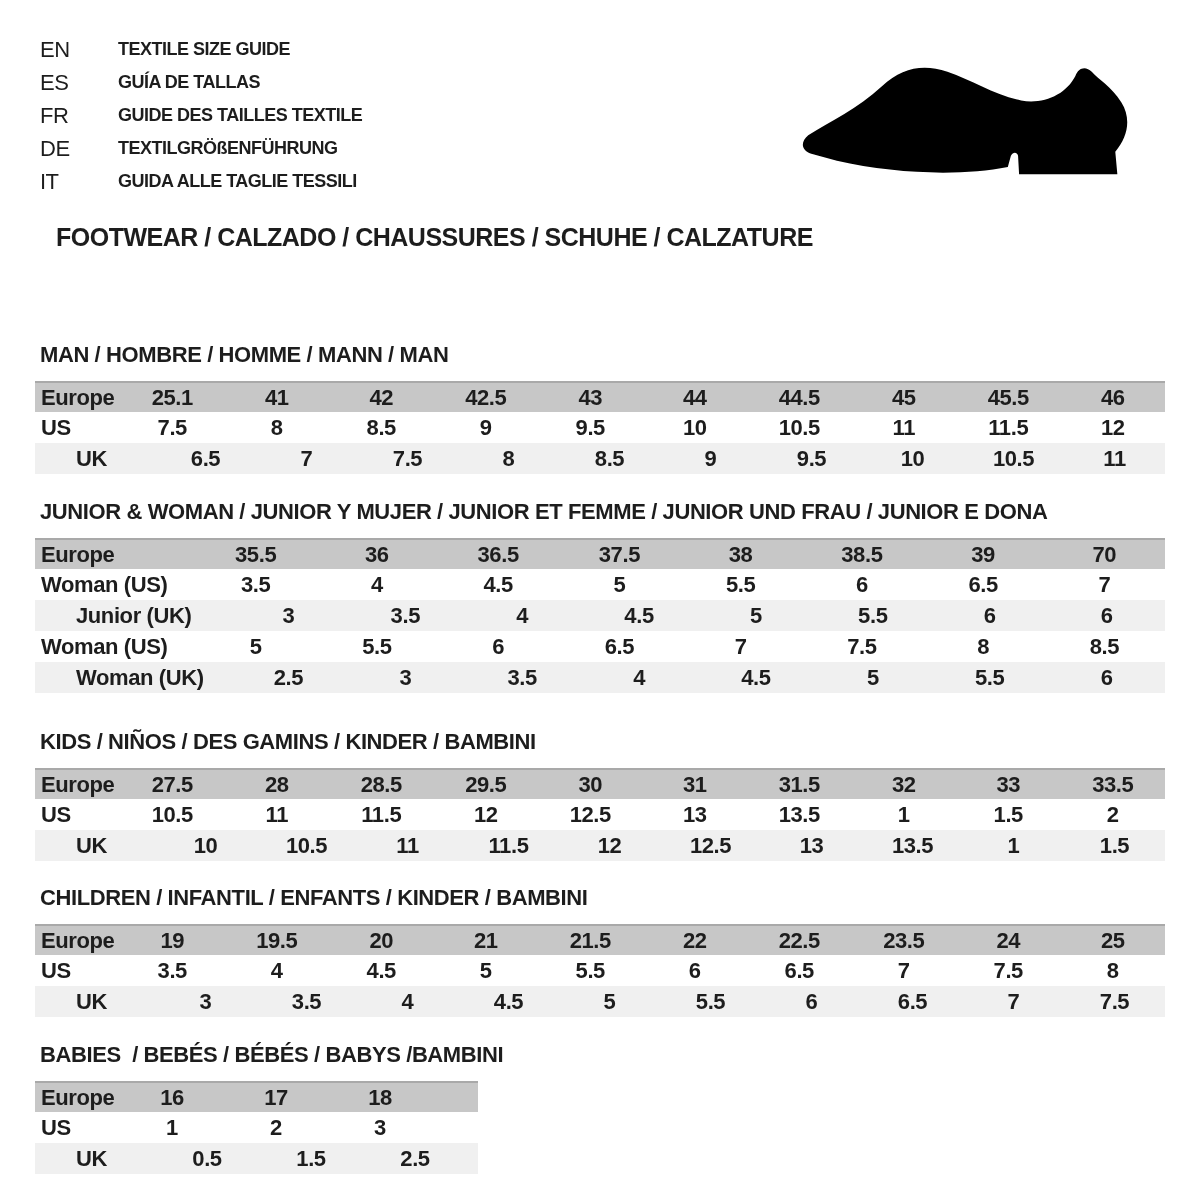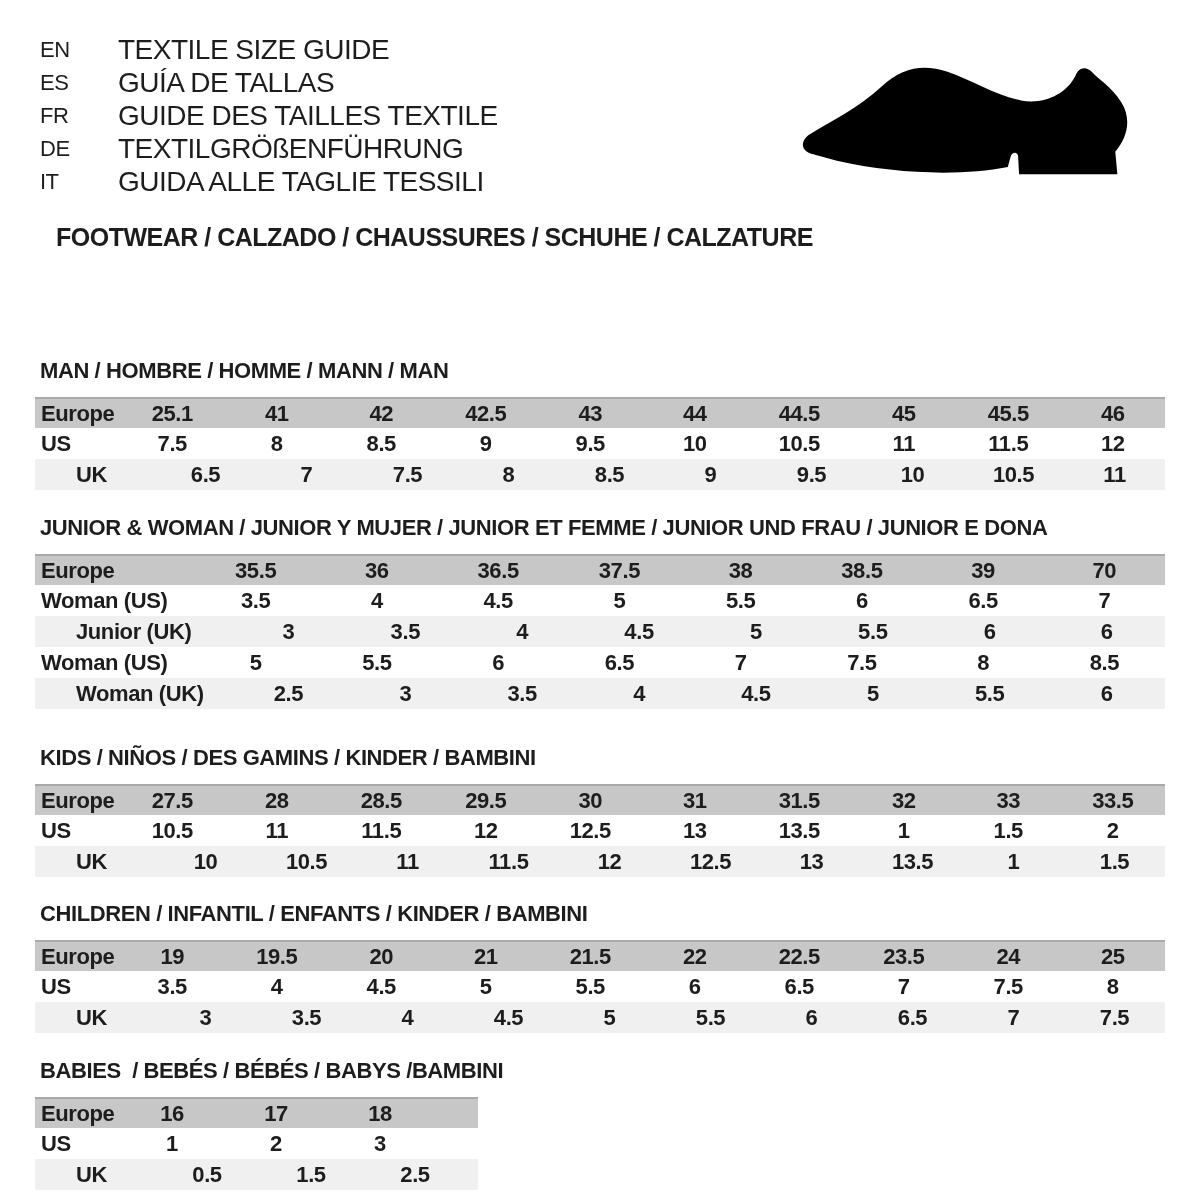--- a/index.html
+++ b/index.html
@@ -13,21 +13,21 @@
     overflow:hidden;
   }
 
   
   .lang-block { position:absolute; left:40px; top:33px; }
   .lang-row { display:flex; height:33px; align-items:center; }
   .lang-code {
     width:78px; font-size:22px; font-weight:400; letter-spacing:-0.5px;
   }
   .lang-title {
-    font-size:28px; font-weight:400; letter-spacing:-0.5px; white-space:nowrap;
+    font-size:18px; font-weight:700; letter-spacing:-0.5px; white-space:nowrap;
   }
 
   
   .category-line {
     position:absolute; left:56px; top:223px;
     font-size:25px; font-weight:700; letter-spacing:-0.5px; white-space:nowrap;
   }
 
   
   .shoe { position:absolute; left:798px; top:60px; width:348px; height:126px; }
@@ -36,21 +36,21 @@
   
   .size-section { position:absolute; left:35px; width:1130px; }
   .s-man      { top:342px; }
   .s-junior   { top:499px; }
   .s-kids     { top:729px; }
   .s-children { top:885px; }
   .s-babies   { top:1042px; }
 
   .section-title {
     font-size:22px; font-weight:700; letter-spacing:-0.4px;
-    line-height:26px; margin-left:5px; margin-bottom:13px; white-space:pre-wrap;margin-top:16px;
+    line-height:26px; margin-left:5px; margin-bottom:13px; white-space:pre-wrap;
   }
 
   .size-table { width:100%; }
   .s-babies .size-table { width:443px; }
 
   .trow {
     display:flex; height:31px; align-items:center;
     font-size:22px; font-weight:700; letter-spacing:-0.4px;
     background:#ffffff;
   }

